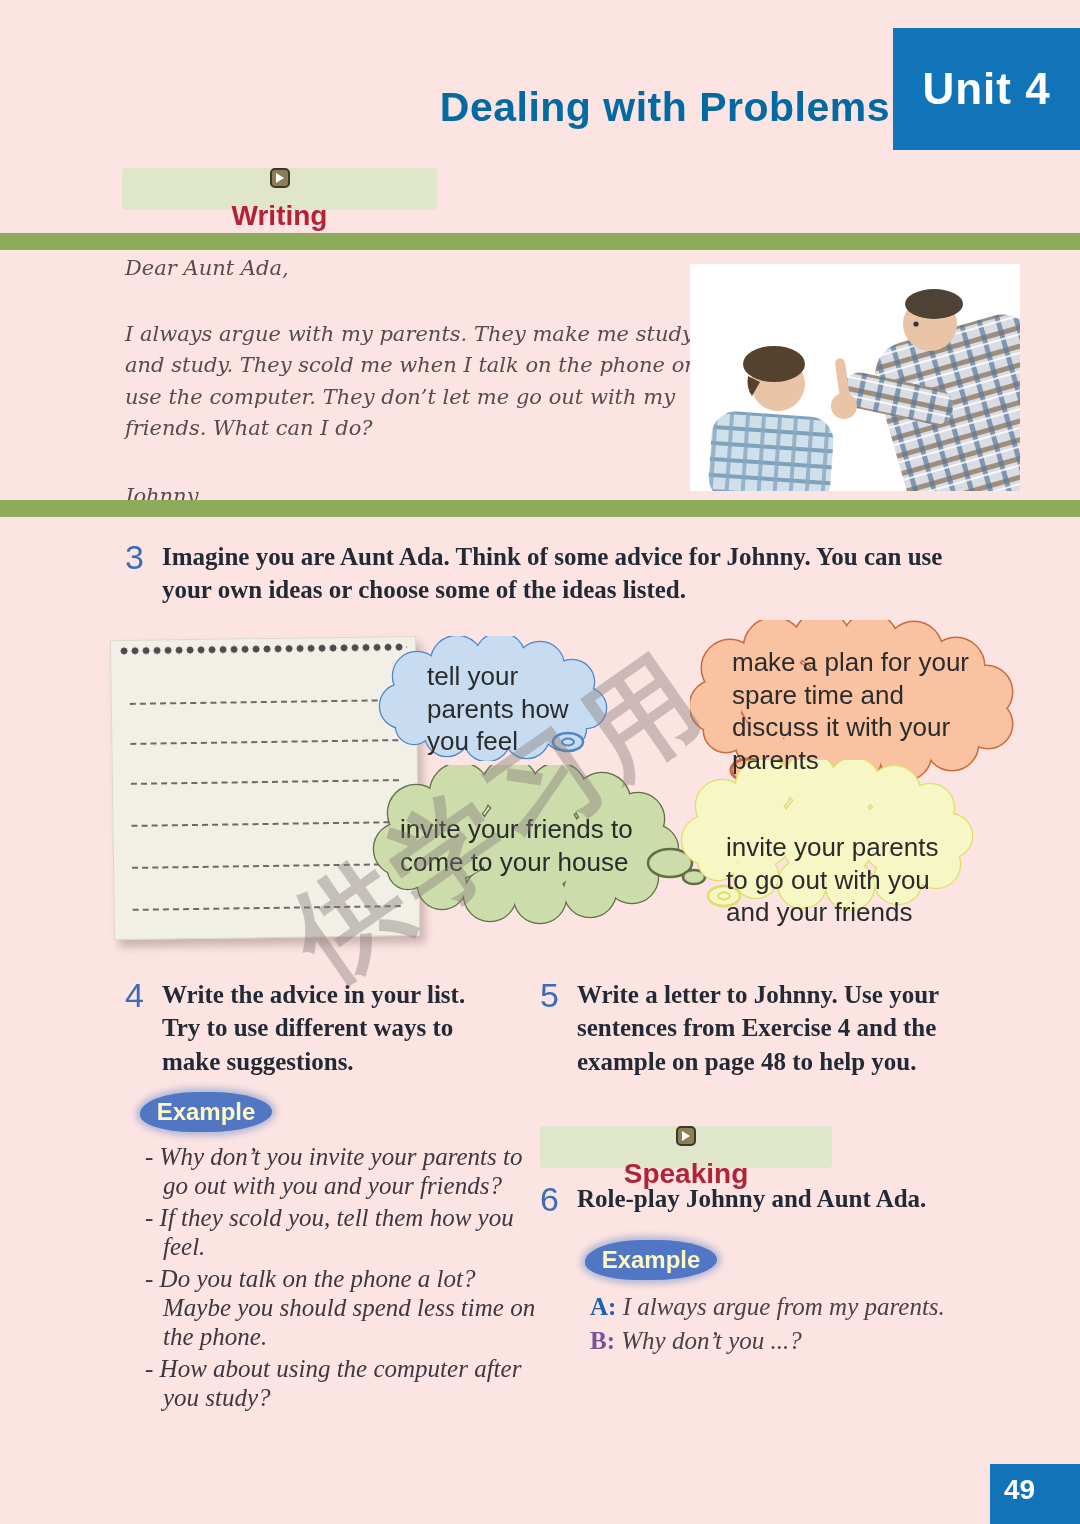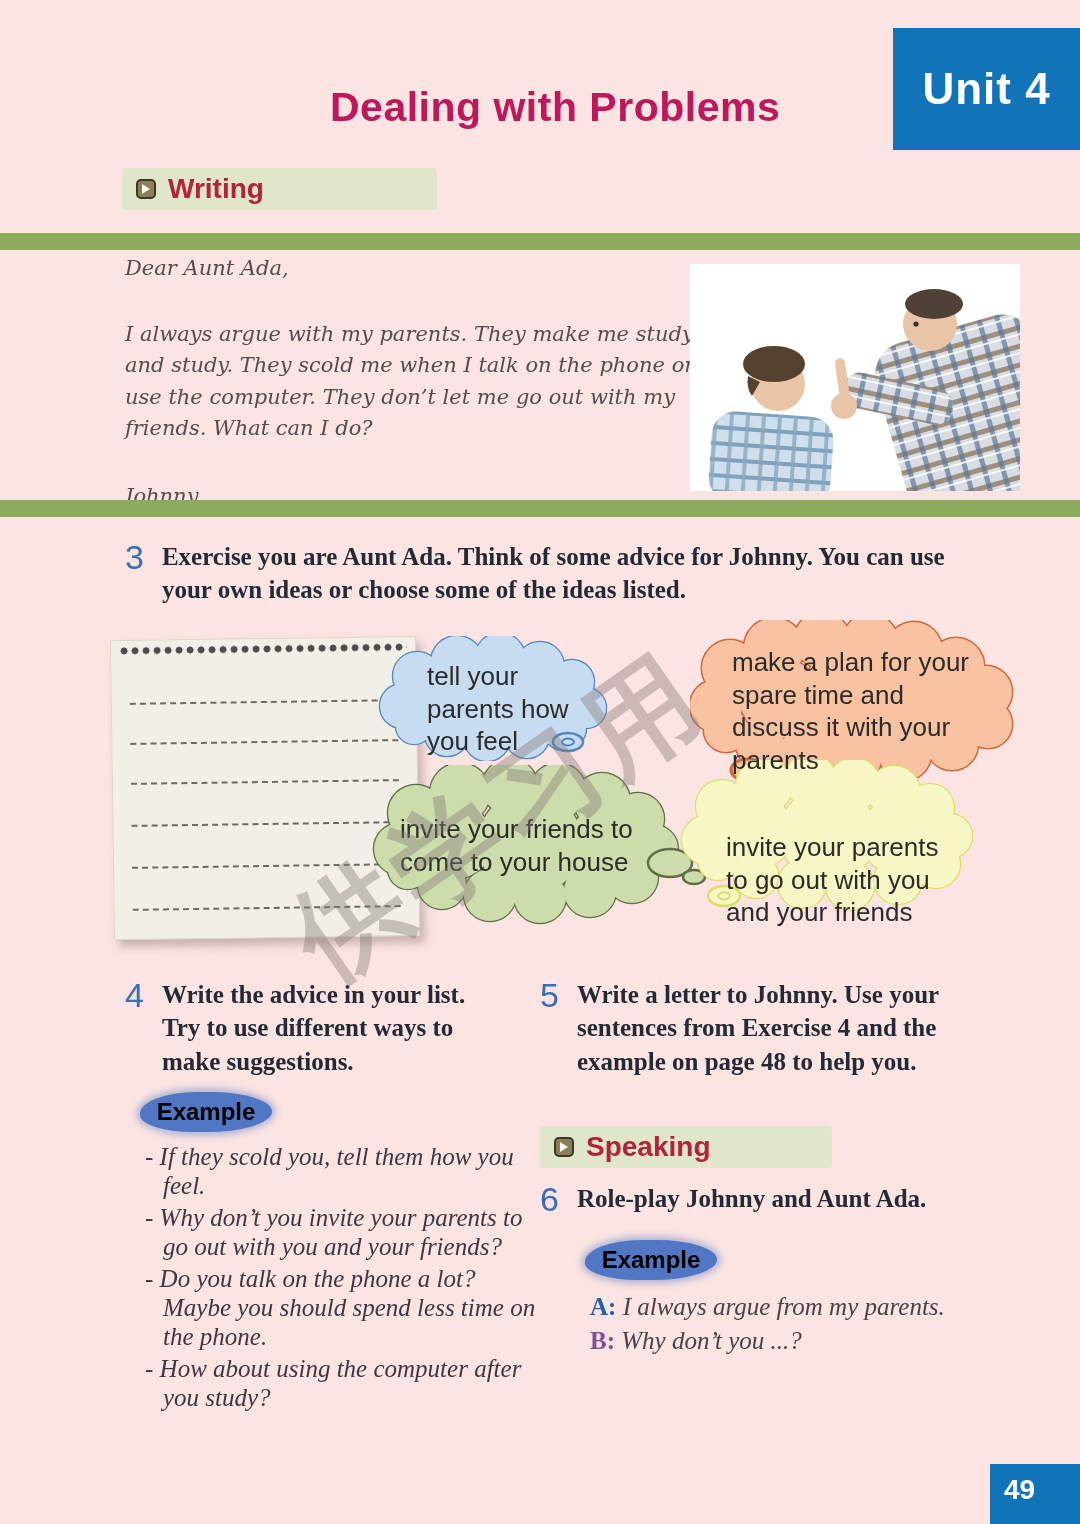--- a/index.html
+++ b/index.html
@@ -15,28 +15,28 @@
   
   .unit-badge {
     left:893px; top:28px; width:187px; height:122px;
     background:#1173b8; color:#fff;
     font-size:44px; font-weight:bold;
     display:flex; align-items:center; justify-content:center;
     letter-spacing:1px;
   }
   .page-title {
     left:330px; top:84px; width:560px;
-    color:#be185d; font-size:41px; font-weight:bold;
-    text-align:left; letter-spacing:0.5px;
+    color:#0369a1; font-size:41px; font-weight:bold;
+    text-align:right; letter-spacing:0.5px;
   }
 
   
   .section-header {
     height:42px; display:flex; align-items:center; gap:12px;
-    background:#e0e6ca; border-radius:4px; padding:0 14px;
+    background:#e0e6ca; border-radius:4px; padding:0 14px;flex-direction:column;
   }
   .section-header .label {
     color:#b22335; font-size:28px; font-weight:bold;
   }
   .play-icon {
     width:20px; height:20px; background:#8d7f55;
     border:2px solid #3b382b; border-radius:5px;
     display:flex; align-items:center; justify-content:center;
     flex:0 0 auto;
   }
@@ -123,21 +123,21 @@
     left:250px; top:700px; width:620px;
     font-size:110px; letter-spacing:8px;
     color:rgba(136,123,123,0.42);
     transform:rotate(-35deg);
     white-space:nowrap; z-index:5; pointer-events:none;
     font-family:"Liberation Sans", sans-serif; font-weight:bold;
   }
 
   
   .example-blob {
-    background:#5076c4; color:#000000;
+    background:#5076c4; color:#fef9c3;
     font-size:24px; font-weight:bold;
     display:flex; align-items:center; justify-content:center;
     border-radius:48% 52% 55% 45% / 62% 55% 58% 48%;
     box-shadow:0 0 6px 4px rgba(80,118,196,0.4);
   }
   .blob1 { left:140px; top:1092px; width:132px; height:40px; }
   .blob2 { left:585px; top:1240px; width:132px; height:40px; }
 
   
   .example-list {
@@ -214,21 +214,21 @@
     <circle cx="226" cy="60" r="2.6" fill="#3a3230"></circle>
     <circle cx="154" cy="142" r="13" fill="#e9c4a6"></circle>
     <rect x="148" y="94" width="10" height="50" rx="5" fill="#e9c4a6" transform="rotate(-8 153 120)"></rect>
   </svg>
 </div>
 
 <div class="abs bar bar-bottom"></div>
 
 <div class="abs exercise ex3">
   <span class="ex-num">3</span>
-  <span class="ex-text">Exercise you are Aunt Ada. Think of some advice for Johnny. You can use your own ideas or choose some of the ideas listed.</span>
+  <span class="ex-text">Imagine you are Aunt Ada. Think of some advice for Johnny. You can use your own ideas or choose some of the ideas listed.</span>
 </div>
 
 <div class="abs notepad">
   <div class="holes"></div>
   <div class="line" style="top:62px"></div>
   <div class="line" style="top:102px"></div>
   <div class="line" style="top:142px"></div>
   <div class="line" style="top:184px"></div>
   <div class="line" style="top:226px"></div>
   <div class="line" style="top:268px"></div>
@@ -352,22 +352,22 @@
 <div class="abs watermark">供学习用</div>
 
 <div class="abs exercise ex4">
   <span class="ex-num">4</span>
   <span class="ex-text">Write the advice in your list. Try to use different ways to make suggestions.</span>
 </div>
 
 <div class="abs example-blob blob1">Example</div>
 
 <ul class="abs example-list">
+  <li>- Why don’t you invite your parents to go out with you and your friends?</li>
   <li>- If they scold you, tell them how you feel.</li>
-  <li>- Why don’t you invite your parents to go out with you and your friends?</li>
   <li>- Do you talk on the phone a lot? Maybe you should spend less time on the phone.</li>
   <li>- How about using the computer after you study?</li>
 </ul>
 
 <div class="abs exercise ex5">
   <span class="ex-num">5</span>
   <span class="ex-text">Write a letter to Johnny. Use your sentences from Exercise 4 and the example on page 48 to help you.</span>
 </div>
 
 <div class="abs section-header speaking-header">

